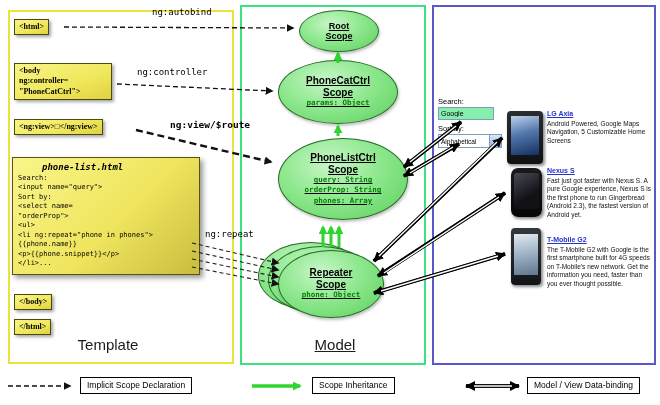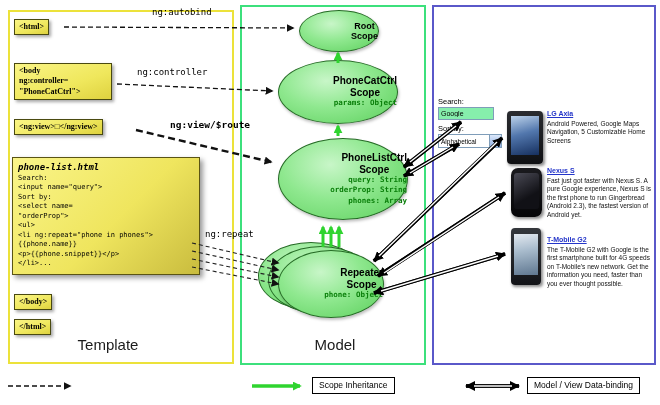--- a/index.html
+++ b/index.html
@@ -5,44 +5,44 @@
   html,body{margin:0;padding:0;background:#fff;}
   #canvas{position:relative;width:660px;height:405px;background:#fff;font-family:"Liberation Sans",sans-serif;overflow:hidden;}
 
   
   .panel{position:absolute;z-index:1;}
   #panel-template{left:8px;top:10px;width:222px;height:350px;border:2px solid #ece23a;}
   #panel-model{left:240px;top:5px;width:182px;height:356px;border:2px solid #3ce07c;}
   #panel-view{left:432px;top:5px;width:220px;height:356px;border:2px solid #5a58c9;}
   .panel-label{position:absolute;z-index:2;text-align:center;font-size:15px;color:#1b1b1b;}
   #label-template{left:8px;width:200px;top:336px;}
-  #label-model{left:240px;width:190px;top:336px;}
+  #label-model{left:240px;width:190px;top:336px;text-decoration:underline;}
   #label-view{left:432px;width:224px;top:336px;}
 
   
   .ybox{position:absolute;z-index:2;background:linear-gradient(160deg,#faf585 0%,#efe75c 60%,#ded23f 100%);
     border:1px solid #4a4a10;box-shadow:2px 2px 3px rgba(0,0,0,0.35);
     font-family:Liberation Serif, serif;font-weight:bold;font-size:8px;color:#000;
     padding:2px 4px;white-space:pre-line;line-height:1.3;}
   #tag-html-open{left:14px;top:19px;}
   #tag-body-open{left:14px;top:63px;width:88px;}
   #tag-ng-view{left:14px;top:119px;}
   #tag-body-close{left:14px;top:294px;}
   #tag-html-close{left:14px;top:319px;}
   .note{position:absolute;z-index:2;left:12px;top:157px;width:176px;
     background:linear-gradient(135deg,#faf58a 0%,#efe55e 55%,#c9bc3e 100%);
     border:1px solid #5a5414;box-shadow:3px 3px 5px rgba(0,0,0,0.4);padding:4px 5px 6px;}
-  .note .ntitle{font-family:"DejaVu Sans Mono",monospace;font-weight:bold;font-style:italic;font-size:9px;margin-bottom:2px;}
+  .note .ntitle{font-family:"DejaVu Sans Mono",monospace;font-weight:bold;font-style:italic;font-size:9px;margin-bottom:2px;margin-left:24px;}
   .note .ncode{font-family:"DejaVu Sans Mono",monospace;font-size:7px;line-height:1.35;white-space:pre-line;color:#000;}
 
   
   .scope{position:absolute;z-index:2;border-radius:50%;border:1px solid #266b26;
     background:radial-gradient(ellipse at 40% 32%, #c8f6c8 0%, #8fe88f 45%, #5bcf5b 100%);
-    display:flex;flex-direction:column;align-items:flex-end;justify-content:center;text-align:center;
-    box-shadow:1px 2px 3px rgba(0,0,0,0.25);}
+    display:flex;flex-direction:column;align-items:center;justify-content:center;text-align:center;
+    box-shadow:1px 2px 3px rgba(0,0,0,0.25);text-decoration:underline;}
   .scope .t{font-size:10px;font-weight:bold;color:#000;white-space:pre-line;line-height:1.15;}
   .scope .p{font-family:"DejaVu Sans Mono",monospace;font-size:7.5px;font-weight:bold;color:#0a7f0a;line-height:1.35;}
   #scope-root{left:299px;top:10px;width:78px;height:40px;}
   #scope-root .t{font-size:9px;}
   #scope-phonecat{left:278px;top:60px;width:118px;height:62px;}
   #scope-phonelist{left:278px;top:138px;width:128px;height:80px;}
   .rep-back{position:absolute;z-index:2;border-radius:50%;border:1px solid #266b26;
     background:radial-gradient(ellipse at 40% 32%, #c8f6c8 0%, #8fe88f 45%, #5bcf5b 100%);}
   #rep-back2{left:258px;top:242px;width:104px;height:66px;}
   #rep-back1{left:268px;top:246px;width:104px;height:66px;}
@@ -183,20 +183,21 @@
     <div class="pscreen"></div>
   </div>
 
   <a class="pname" id="pname1">LG Axia</a>
   <div class="pdesc" id="pdesc1">Android Powered, Google Maps Navigation, 5 Customizable Home Screens</div>
   <a class="pname" id="pname2">Nexus S</a>
   <div class="pdesc" id="pdesc2">Fast just got faster with Nexus S. A pure Google experience, Nexus S is the first phone to run Gingerbread (Android 2.3), the fastest version of Android yet.</div>
   <a class="pname" id="pname3">T-Mobile G2</a>
   <div class="pdesc" id="pdesc3">The T-Mobile G2 with Google is the first smartphone built for 4G speeds on T-Mobile's new network. Get the information you need, faster than you ever thought possible.</div>
 
+  <div class="lg-box" id="lg1">Implicit Scope Declaration</div>
   <div class="lg-box" id="lg2">Scope Inheritance</div>
   <div class="lg-box" id="lg3">Model / View Data-binding</div>
 
   <svg id="arrows" width="660" height="405">
     <defs>
       <marker id="mD" viewBox="0 0 10 10" refX="8" refY="5" markerWidth="8" markerHeight="8" markerUnits="userSpaceOnUse" orient="auto">
           <path d="M0,0 L10,5 L0,10 z" fill="#111"></path>
         </marker>
       <marker id="mG" viewBox="0 0 10 10" refX="8" refY="5" markerWidth="9" markerHeight="9" markerUnits="userSpaceOnUse" orient="auto">
           <path d="M0,0 L10,5 L0,10 z" fill="#2fd42f"></path>

